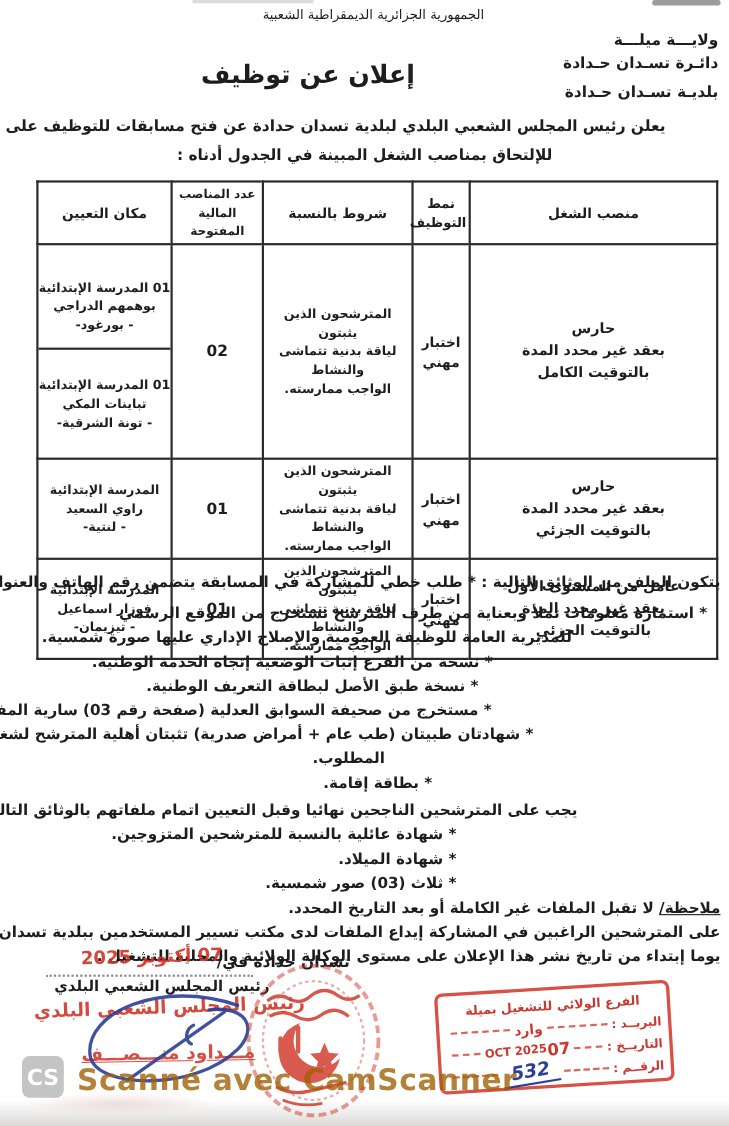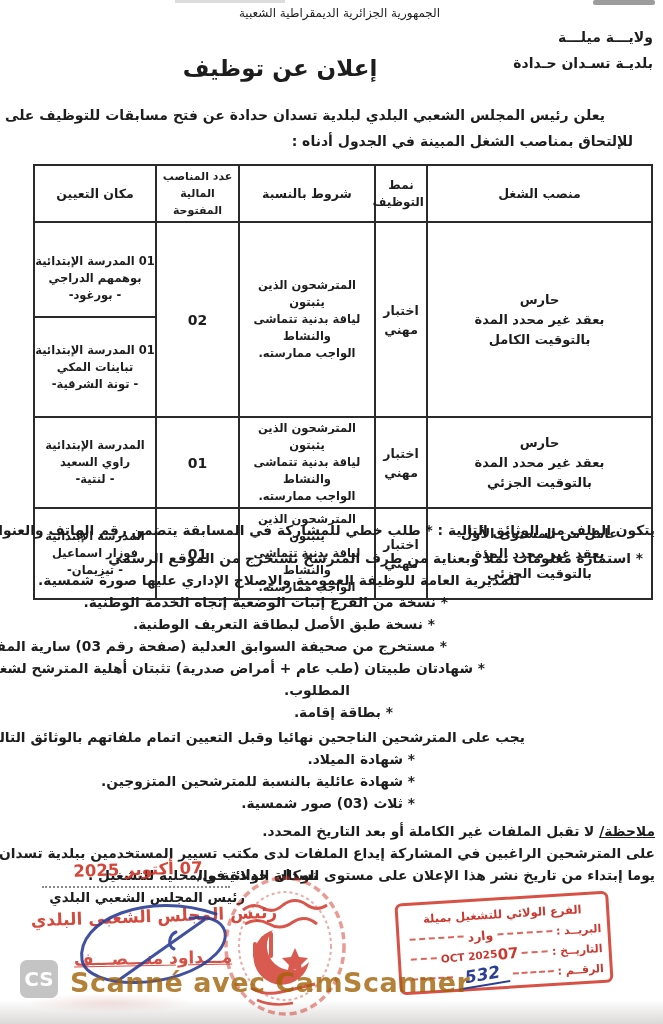--- a/index.html
+++ b/index.html
@@ -19,21 +19,21 @@
   .republic{position:absolute;top:6px;left:8px;width:100%;text-align:center;
     font-size:12px;font-weight:400;direction:rtl;}
   .gov{position:absolute;top:27px;right:10px;text-align:right;direction:rtl;
     font-size:14px;font-weight:700;line-height:21px;}
   .gov .commune{margin-top:5px;}
   .doc-title{position:absolute;top:55px;left:150px;width:260px;text-align:center;
     direction:rtl;font-size:23px;font-weight:800;letter-spacing:.5px;}
   .intro{position:absolute;top:102px;left:30px;right:30px;direction:rtl;text-align:right;
     font-size:14px;font-weight:600;line-height:26px;}
   .intro .l1{padding-right:28px;white-space:nowrap;}
-  .intro .l2{text-align:right;}
+  .intro .l2{text-align:center;}
   
   table.jobs{position:absolute;top:164px;left:33px;width:618px;border-collapse:collapse;
     direction:rtl;table-layout:fixed;}
   table.jobs th,table.jobs td{
     border:2px solid #2a2a2a;text-align:center;vertical-align:middle;
     white-space:pre-line;padding:2px;}
   table.jobs th{height:48px;font-size:12.5px;font-weight:700;line-height:17px;}
   table.jobs th.th-count{font-size:11px;}
   table.jobs th.th-mode{font-size:12px;}
   td.c-pos{font-size:13px;font-weight:700;line-height:20px;}
@@ -55,21 +55,21 @@
   .dl1{margin-top:6px;margin-right:12px;}
   .dl2{margin-right:135px;}
   .dl3{margin-right:207px;}
   .dl4{margin-right:220px;}
   .dl5{margin-right:208px;}
   .dl6{margin-right:170px;}
   .dl7{margin-right:305px;}
   .dl8{margin-right:262px;}
   .final-intro{margin-top:3px;margin-right:130px;}
   .fi0,.fi1,.fi2{margin-right:240px;}
-  .note-line{margin-top:6px;text-align:right;}
+  .note-line{margin-top:1px;text-align:right;}
   .note-label{text-decoration:underline;}
   .sub1-line{}
   .sub2-line{}
   
   .sig-date-label{position:absolute;top:867px;left:228px;width:90px;direction:rtl;
     font-size:14px;font-weight:700;white-space:nowrap;}
   .sig-date-dots{position:absolute;top:886px;left:42px;width:188px;border-bottom:2px dotted #5a5a5a;opacity:.7;}
   .sig-date-red{position:absolute;top:860px;left:48px;width:180px;text-align:center;direction:rtl;
     font-size:16.5px;font-weight:800;color:#d03224;transform:rotate(-1.5deg);opacity:.9;white-space:nowrap;}
   .sig-title-typed{position:absolute;top:889px;left:50px;width:195px;text-align:center;direction:rtl;
@@ -106,20 +106,21 @@
 <div class="page">
 
   <div class="scan-top1"></div>
   <div class="scan-top2"></div>
   <div class="scan-bottom"></div>
   <div class="scan-blot"></div>
 
   <div class="republic">الجمهورية الجزائرية الديمقراطية الشعبية</div>
   <div class="gov">
     <div>ولايـــة ميلـــة</div>
+    <div>دائـرة تسـدان حـدادة</div>
     <div class="commune">بلديـة تسـدان حـدادة</div>
   </div>
   <div class="doc-title">إعلان عن توظيف</div>
 
   <div class="intro">
     <div class="l1">يعلن رئيس المجلس الشعبي البلدي لبلدية تسدان حدادة عن فتح مسابقات للتوظيف على أساس الإختبار المهني</div>
     <div class="l2">للإلتحاق بمناصب الشغل المبينة في الجدول أدناه :</div>
   </div>
 
   <table class="jobs">
@@ -197,22 +198,22 @@
     <div class="line dl1">* استمارة معلومات تملأ وبعناية من طرف المترشح تستخرج من الموقع الرسمي</div>
     <div class="line dl2">للمديرية العامة للوظيفة العمومية والإصلاح الإداري عليها صورة شمسية.</div>
     <div class="line dl3">* نسخة من الفرع إثبات الوضعية إتجاه الخدمة الوطنية.</div>
     <div class="line dl4">* نسخة طبق الأصل لبطاقة التعريف الوطنية.</div>
     <div class="line dl5">* مستخرج من صحيفة السوابق العدلية (صفحة رقم 03) سارية المفعول.</div>
     <div class="line dl6">* شهادتان طبيتان (طب عام + أمراض صدرية) تثبتان أهلية المترشح لشغل المنصب</div>
     <div class="line dl7">المطلوب.</div>
     <div class="line dl8">* بطاقة إقامة.</div>
 
     <div class="line final-intro">يجب على المترشحين الناجحين نهائيا وقبل التعيين اتمام ملفاتهم بالوثائق التالية:</div>
+    <div class="line fi1">* شهادة عائلية بالنسبة للمترشحين المتزوجين.</div>
     <div class="line fi0">* شهادة الميلاد.</div>
-    <div class="line fi1">* شهادة عائلية بالنسبة للمترشحين المتزوجين.</div>
     <div class="line fi2">* ثلاث (03) صور شمسية.</div>
 
     <div class="line note-line">
       <span class="note-label">ملاحظة/</span><span> لا تقبل الملفات غير الكاملة أو بعد التاريخ المحدد.</span>
     </div>
     <div class="line sub1-line">على المترشحين الراغبين في المشاركة إيداع الملفات لدى مكتب تسيير المستخدمين ببلدية تسدان حدادة في أجل (20)</div>
     <div class="line sub2-line">يوما إبتداء من تاريخ نشر هذا الإعلان على مستوى الوكالة الولائية والمحلية للتشغيل .</div>
   </div>
 
   <div class="sig-date-label">تسدان حدادة في/</div>

